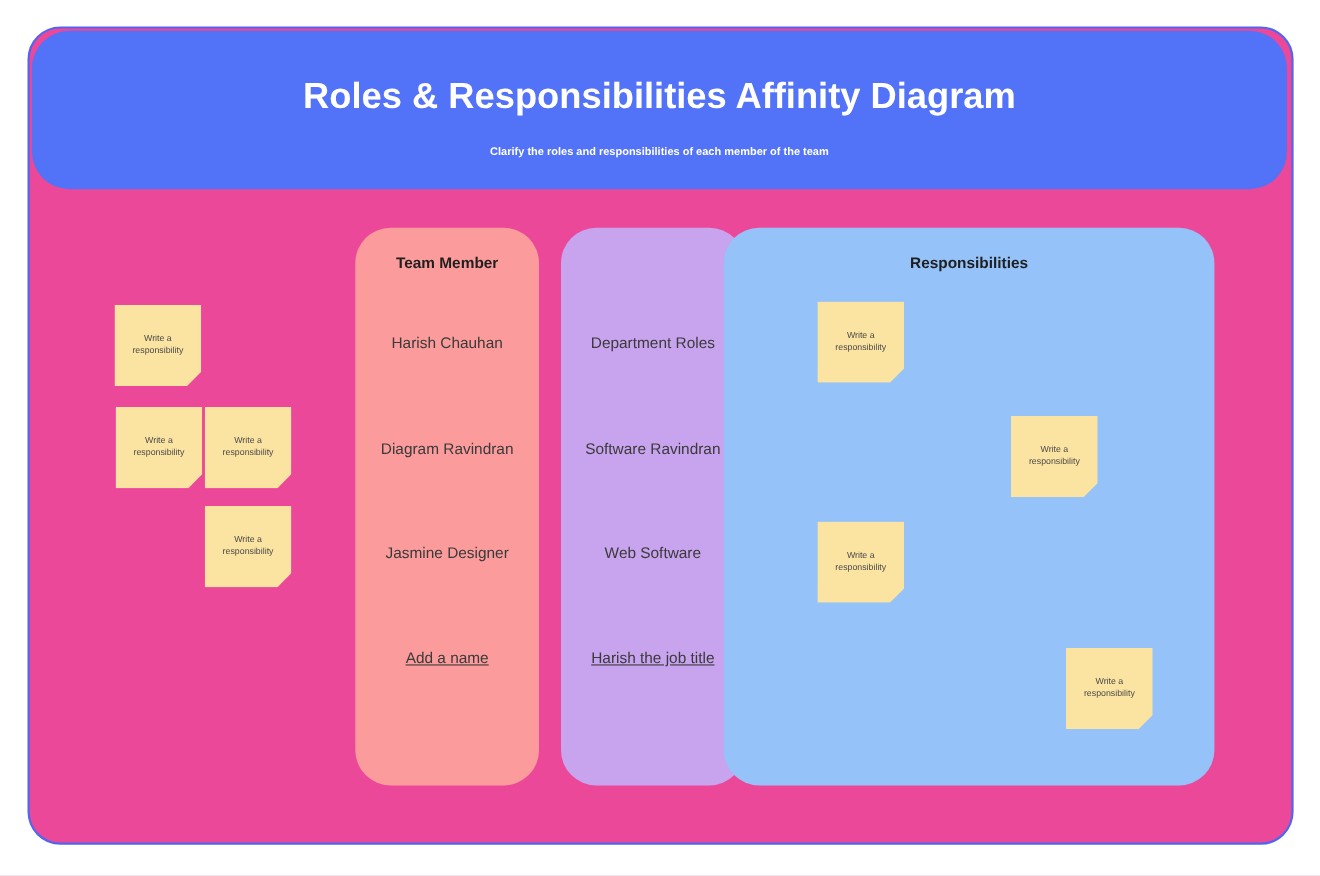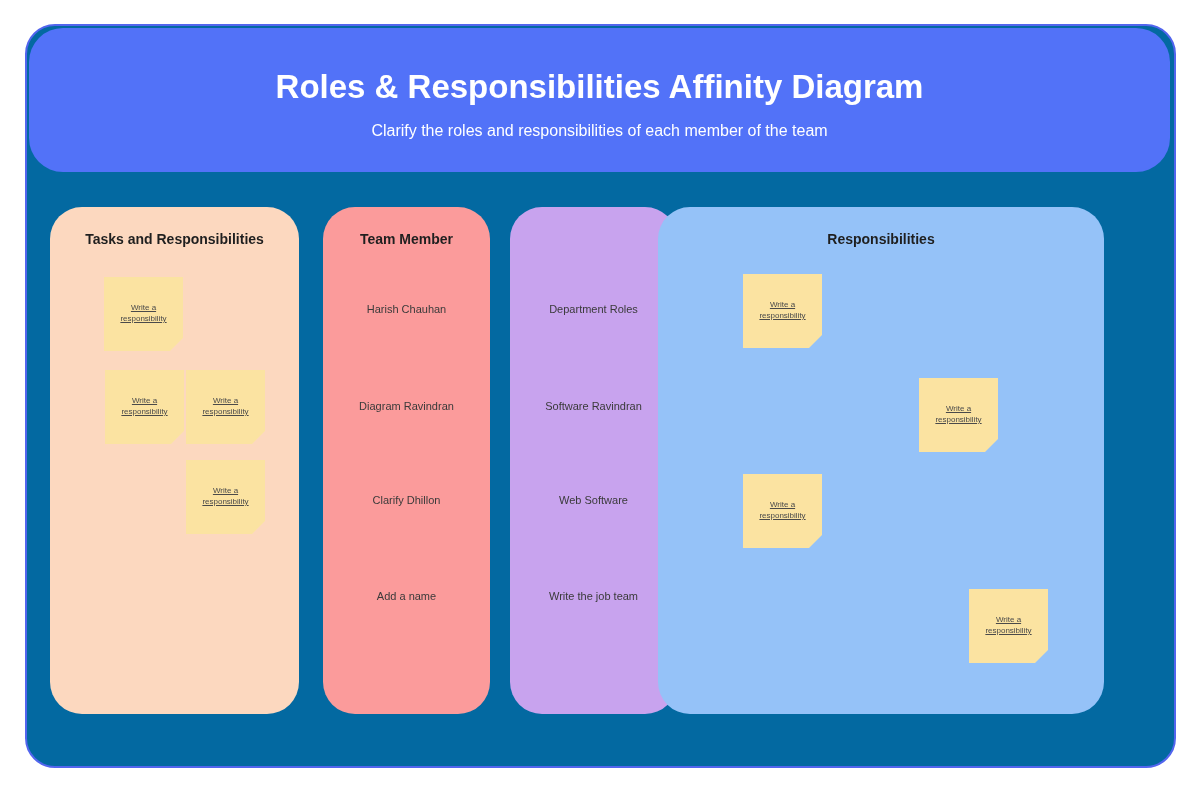--- a/index.html
+++ b/index.html
@@ -8,42 +8,43 @@
     background: #ffffff;
     font-family: "Liberation Sans", sans-serif;
     overflow: hidden;
   }
   .board {
     position: absolute;
     left: 25px; top: 24px;
     width: 1151px; height: 744px;
     border: 2px solid #5265ee;
     border-radius: 30px;
-    background: #0369a1;
+    background: #ec4899;
   }
   .board-header {
     position: absolute;
     left: 2px; top: 2px;
     width: calc(100% - 6px);
     height: 144px;
     background: #5272f8;
     border-radius: 34px;
     text-align: center;
     color: #ffffff;
   }
   .board-title {
     padding-top: 41px;
     font-size: 33px;
     font-weight: bold;
     line-height: 1.1;
   }
   .board-subtitle {
-    margin-top: 16px;
-    font-size: 16px;
+    margin-top: 28px;
+    font-size: 10px;
     line-height: 1.2;
+    font-weight: bold;
   }
   .panel {
     position: absolute;
     top: 181px;
     height: 507px;
     border-radius: 32px;
   }
   .panel-title {
     padding-top: 24px;
     text-align: center;
@@ -52,41 +53,40 @@
     color: #1f1f1f;
   }
   .panel-tasks { left: 23px; width: 249px; background: #fcd8bf; }
   .panel-member { left: 296px; width: 167px; background: #fb9b9b; }
   .panel-role { left: 483px; width: 167px; background: #c8a3ee; }
   .panel-resp { left: 631px; width: 446px; background: #95c2f8; }
   .row {
     position: absolute;
     left: 0; width: 100%;
     text-align: center;
-    font-size: 11px;
+    font-size: 14px;
     color: #3a3a3a;
   }
   .row1 { top: 96px; }
   .row2 { top: 193px; }
   .row3 { top: 287px; }
-  .row4 { top: 383px; }
+  .row4 { top: 383px; text-decoration: underline; }
   .note {
     position: absolute;
     width: 79px; height: 74px;
     background: #fbe3a1;
     clip-path: polygon(0 0, 100% 0, 100% calc(100% - 13px), calc(100% - 13px) 100%, 0 100%);
     display: flex;
     align-items: center;
     justify-content: center;
     text-align: center;
     font-size: 8px;
     line-height: 1.35;
     color: #4a4a4a;
     padding: 14px 9px;
-    text-decoration: underline;
   }
   
   .note-a { left: 77px;  top: 251px; }
   .note-b { left: 78px;  top: 344px; }
   .note-c { left: 159px; top: 344px; }
   .note-d { left: 159px; top: 434px; }
   .note-e { left: 716px; top: 248px; }
   .note-f { left: 892px; top: 352px; }
   .note-g { left: 716px; top: 448px; }
   .note-h { left: 942px; top: 563px; }
@@ -94,37 +94,34 @@
 </head>
 <body>
 
 <div class="board">
 
   <div class="board-header">
     <div class="board-title">Roles &amp; Responsibilities Affinity Diagram</div>
     <div class="board-subtitle">Clarify the roles and responsibilities of each member of the team</div>
   </div>
 
-  <div class="panel panel-tasks">
-    <div class="panel-title">Tasks and Responsibilities</div>
-  </div>
 
   <div class="panel panel-member">
     <div class="panel-title">Team Member</div>
     <div class="row row1">Harish Chauhan</div>
     <div class="row row2">Diagram Ravindran</div>
-    <div class="row row3">Clarify Dhillon</div>
+    <div class="row row3">Jasmine Designer</div>
     <div class="row row4">Add a name</div>
   </div>
 
   <div class="panel panel-role">
     <div class="row row1">Department Roles</div>
     <div class="row row2">Software Ravindran</div>
     <div class="row row3">Web Software</div>
-    <div class="row row4">Write the job team</div>
+    <div class="row row4">Harish the job title</div>
   </div>
 
   <div class="panel panel-resp">
     <div class="panel-title">Responsibilities</div>
   </div>
 
   <div class="note note-a">Write a responsibility</div>
   <div class="note note-b">Write a responsibility</div>
   <div class="note note-c">Write a responsibility</div>
   <div class="note note-d">Write a responsibility</div>

